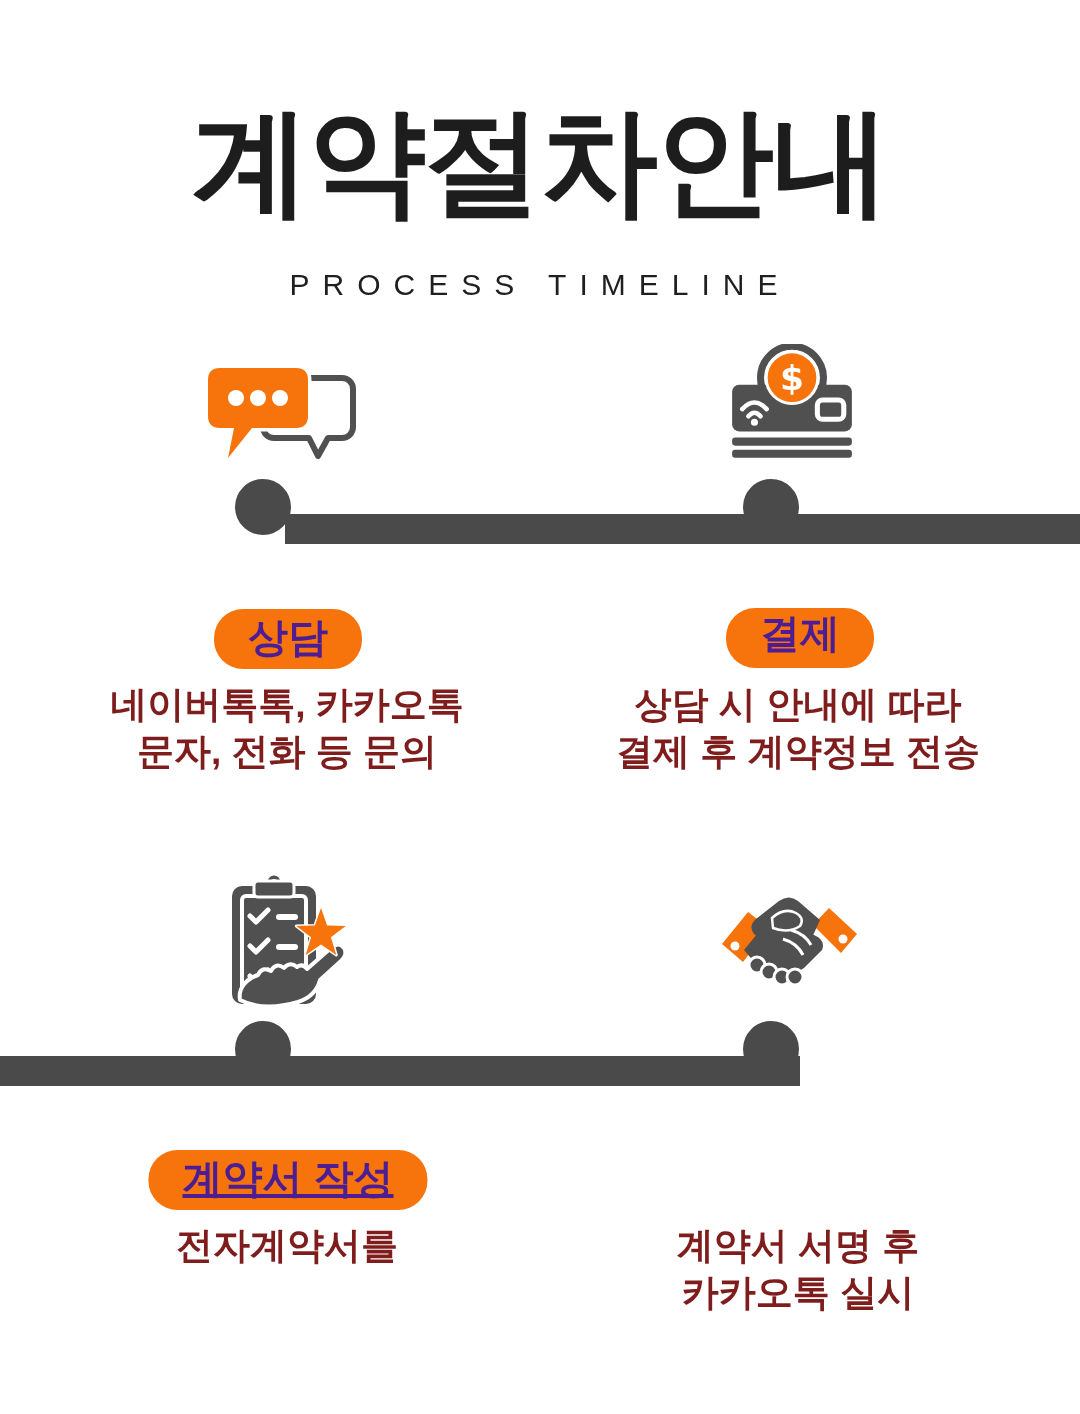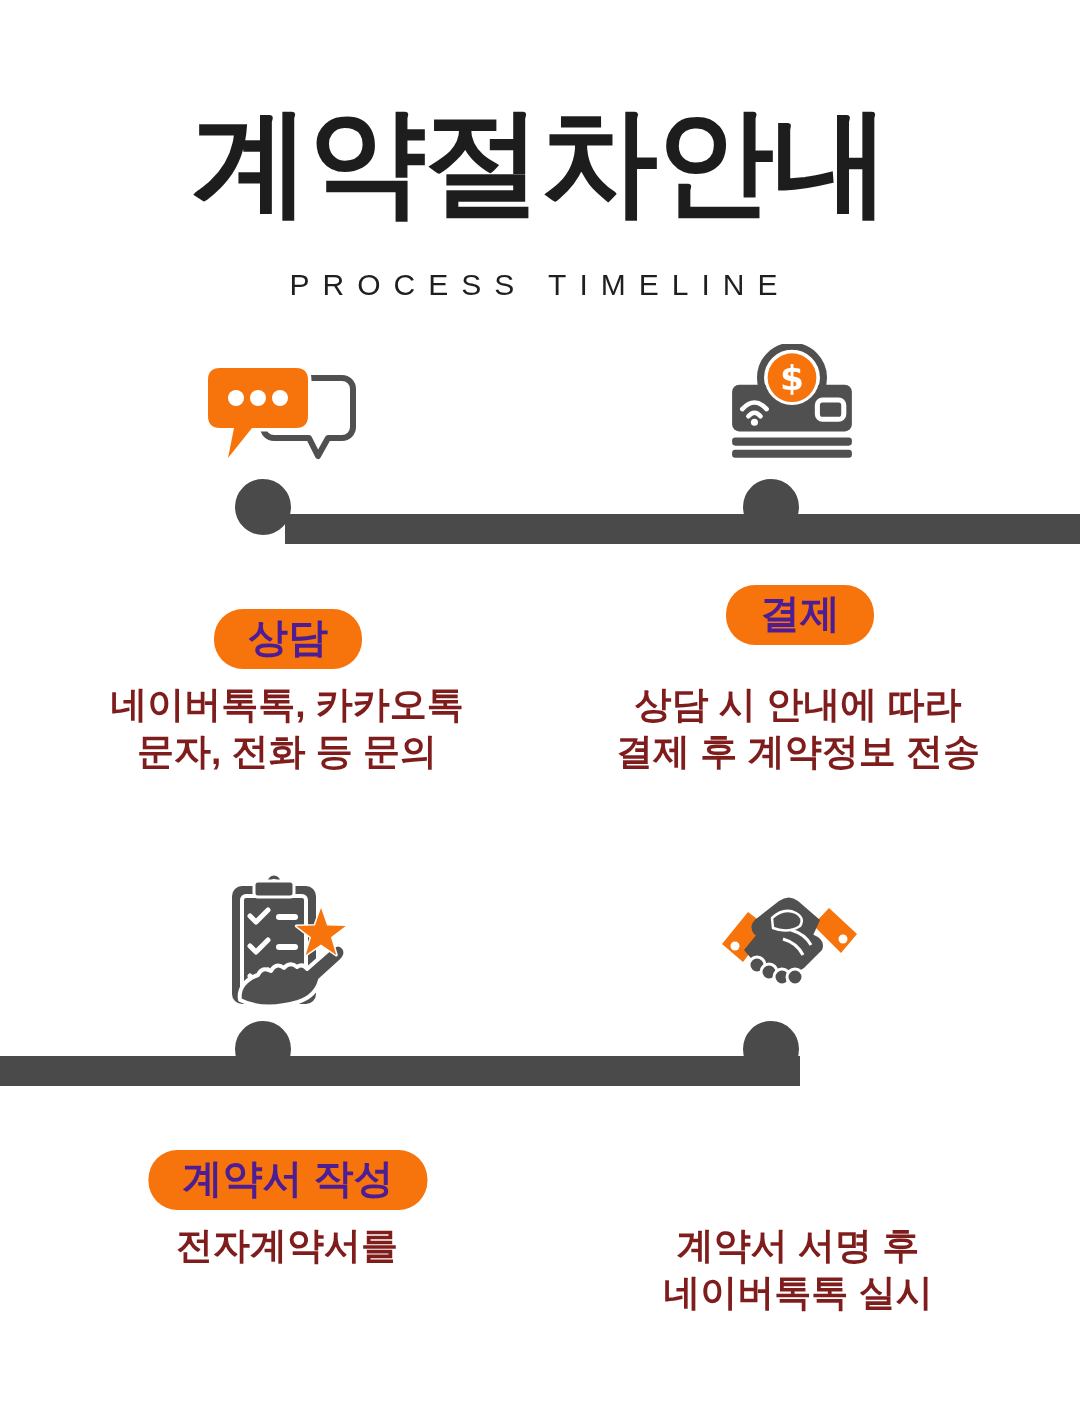--- a/index.html
+++ b/index.html
@@ -40,22 +40,22 @@
   .icon-doc  { left:226px; top:870px; width:126px; height:142px; }
   .icon-hand { left:712px; top:878px; width:154px; height:116px; }
   
   .badge {
     position:absolute; transform:translateX(-50%);
     height:60px; line-height:57px; padding:0 34px;
     background:#F7730B; border-radius:29px;
     color:#4c1d95; font-size:40px; font-weight:800; white-space:nowrap;
   }
   .b1 { left:288px; top:609px; }
-  .b2 { left:800px; top:585px; }
-  .b3 { left:288px; top:1150px; }
+  .b2 { left:800px; top:608px;font-family:Liberation Mono, monospace; }
+  .b3 { left:288px; top:1150px;text-decoration:underline; }
   .b4 { left:798px; top:1150px; }
   
   .desc {
     position:absolute; transform:translateX(-50%);
     width:500px; text-align:center;
     font-size:37px; line-height:47px; font-weight:700; color:#7f1d1d;
   }
   .d1 { left:287px; top:681px; }
   .d2 { left:798px; top:681px; }
   .d3 { left:287px; top:1222px; }
@@ -171,16 +171,16 @@
   </div>
   <div class="desc d2">
     <div>상담 시 안내에 따라</div>
     <div>결제 후 계약정보 전송</div>
   </div>
   <div class="desc d3">
     <div>전자계약서를</div>
   </div>
   <div class="desc d4">
     <div>계약서 서명 후</div>
-    <div>네이버톡톡 실시</div>
+    <div>카카오톡 실시</div>
   </div>
 
 </div>
 
 </body></html>

